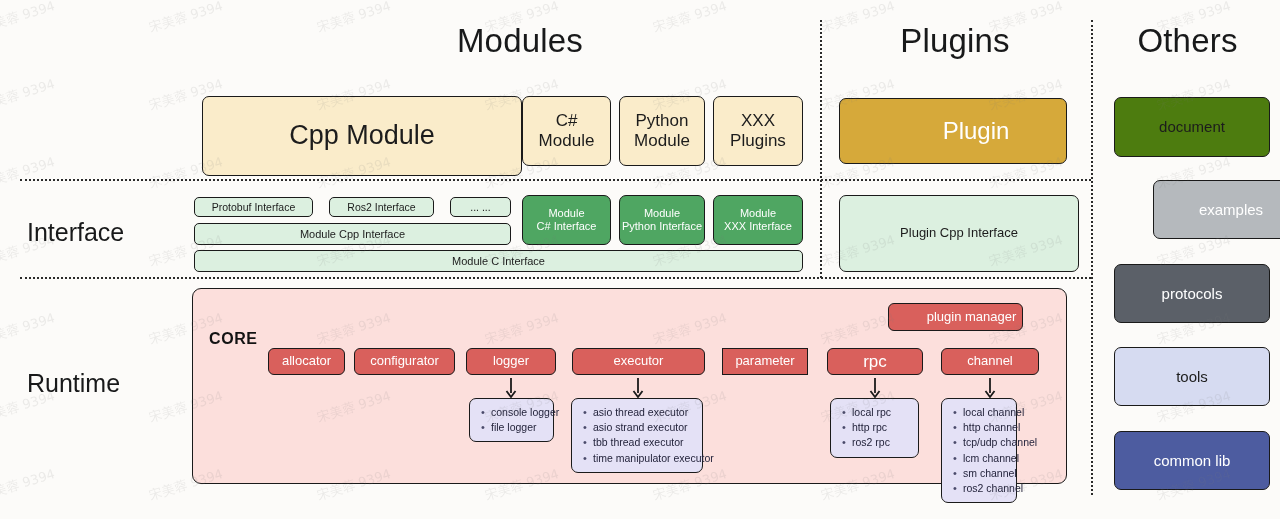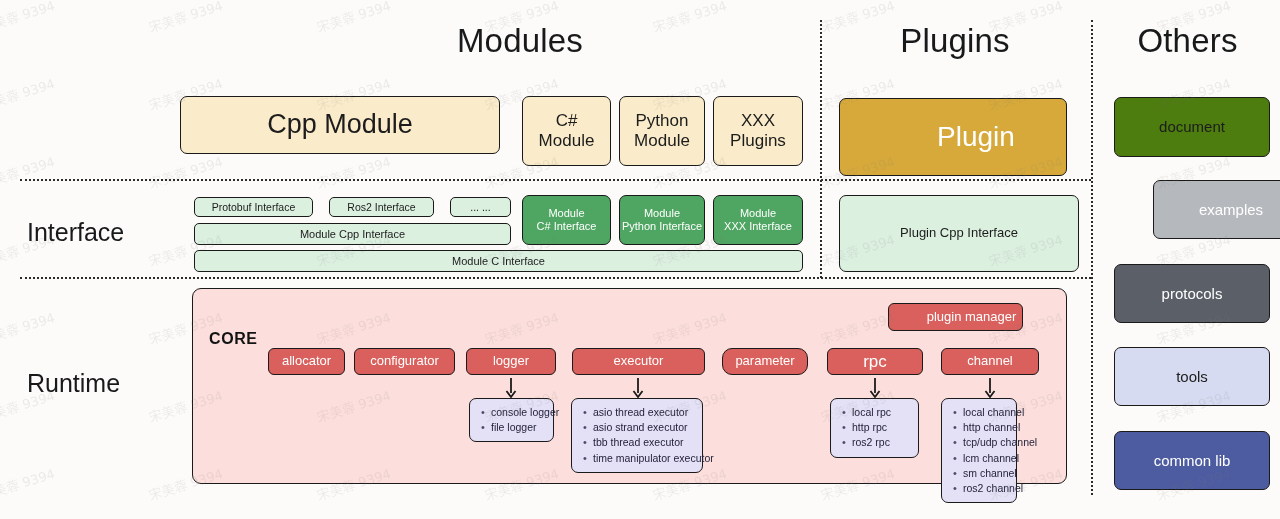--- a/index.html
+++ b/index.html
@@ -120,29 +120,29 @@
   <div class="colhead" style="left:1100px;top:22px;width:175px;">Others</div>
 
   <div class="rowlabel" style="left:27px;top:218px;text-align:center;">Interface</div>
   <div class="rowlabel" style="left:27px;top:369px;">Runtime</div>
 
   <div class="hdiv" style="left:20px;top:179px;width:1071px;"></div>
   <div class="hdiv" style="left:20px;top:277px;width:1071px;"></div>
   <div class="vdiv" style="left:820px;top:20px;height:258px;"></div>
   <div class="vdiv" style="left:1091px;top:20px;height:475px;"></div>
 
-  <div class="bx cream" style="left:180px;top:96px;width:320px;height:58px;font-size:27px;">Cpp Module</div>
+  <div class="bx cream" style="left:202px;top:96px;width:320px;height:80px;font-size:27px;">Cpp Module</div>
   <div class="bx cream" style="left:522px;top:96px;width:89px;height:70px;font-size:17px;white-space:pre-line;">C#
 Module</div>
   <div class="bx cream" style="left:619px;top:96px;width:86px;height:70px;font-size:17px;white-space:pre-line;">Python
 Module</div>
   <div class="bx cream" style="left:713px;top:96px;width:90px;height:70px;font-size:17px;white-space:pre-line;">XXX
 Plugins</div>
 
-  <div class="bx gold" style="left:839px;top:98px;width:228px;height:78px;font-size:28px;padding-left:46px;">Plugin</div>
+  <div class="bx gold" style="left:839px;top:98px;width:228px;height:66px;font-size:24px;padding-left:46px;">Plugin</div>
 
   <div class="bx mint" style="left:194px;top:197px;width:119px;height:20px;font-size:10.5px;border-radius:5px;">Protobuf Interface</div>
   <div class="bx mint" style="left:329px;top:197px;width:105px;height:20px;font-size:10.5px;border-radius:5px;">Ros2 Interface</div>
   <div class="bx mint" style="left:450px;top:197px;width:61px;height:20px;font-size:10.5px;border-radius:5px;">... ...</div>
 
   <div class="bx mint" style="left:194px;top:223px;width:317px;height:22px;font-size:11px;border-radius:5px;">Module Cpp Interface</div>
   <div class="bx mint" style="left:194px;top:250px;width:609px;height:22px;font-size:11px;border-radius:5px;">Module C Interface</div>
 
   <div class="bx green" style="left:522px;top:195px;width:89px;height:50px;font-size:11px;white-space:pre-line;">Module
 C# Interface</div>
@@ -155,21 +155,21 @@
 
   <div id="core-panel" style="left:192px;top:288px;width:875px;height:196px;"></div>
   <div id="core-label" style="left:209px;top:330px;">CORE</div>
 
   <div class="bx redbx" style="left:888px;top:303px;width:135px;height:28px;font-size:13px;border-radius:6px;padding-left:32px;">plugin manager</div>
 
   <div class="bx redbx" style="left:268px;top:348px;width:77px;height:27px;font-size:13px;border-radius:6px;">allocator</div>
   <div class="bx redbx" style="left:354px;top:348px;width:101px;height:27px;font-size:13px;border-radius:6px;">configurator</div>
   <div class="bx redbx" style="left:466px;top:348px;width:90px;height:27px;font-size:13px;border-radius:6px;">logger</div>
   <div class="bx redbx" style="left:572px;top:348px;width:133px;height:27px;font-size:13px;border-radius:6px;">executor</div>
-  <div class="bx redbx" style="left:722px;top:348px;width:86px;height:27px;font-size:13px;border-radius:10px;">parameter</div>
+  <div class="bx redbx" style="left:722px;top:348px;width:86px;height:27px;font-size:13px;border-radius:0;">parameter</div>
   <div class="bx redbx" style="left:827px;top:348px;width:96px;height:27px;font-size:17px;border-radius:6px;">rpc</div>
   <div class="bx redbx" style="left:941px;top:348px;width:98px;height:27px;font-size:13px;border-radius:6px;">channel</div>
 
   <svg class="arrow" style="left:504px;top:377px;" viewBox="0 0 14 22">
     <path d="M7 1 L7 16" stroke="#1a1a1a" stroke-width="1.8" fill="none"></path>
     <path d="M2.5 14 L7 20 L11.5 14" stroke="#1a1a1a" stroke-width="1.8" fill="none"></path>
   </svg>
   <svg class="arrow" style="left:631px;top:377px;" viewBox="0 0 14 22">
     <path d="M7 1 L7 16" stroke="#1a1a1a" stroke-width="1.8" fill="none"></path>
     <path d="M2.5 14 L7 20 L11.5 14" stroke="#1a1a1a" stroke-width="1.8" fill="none"></path>

